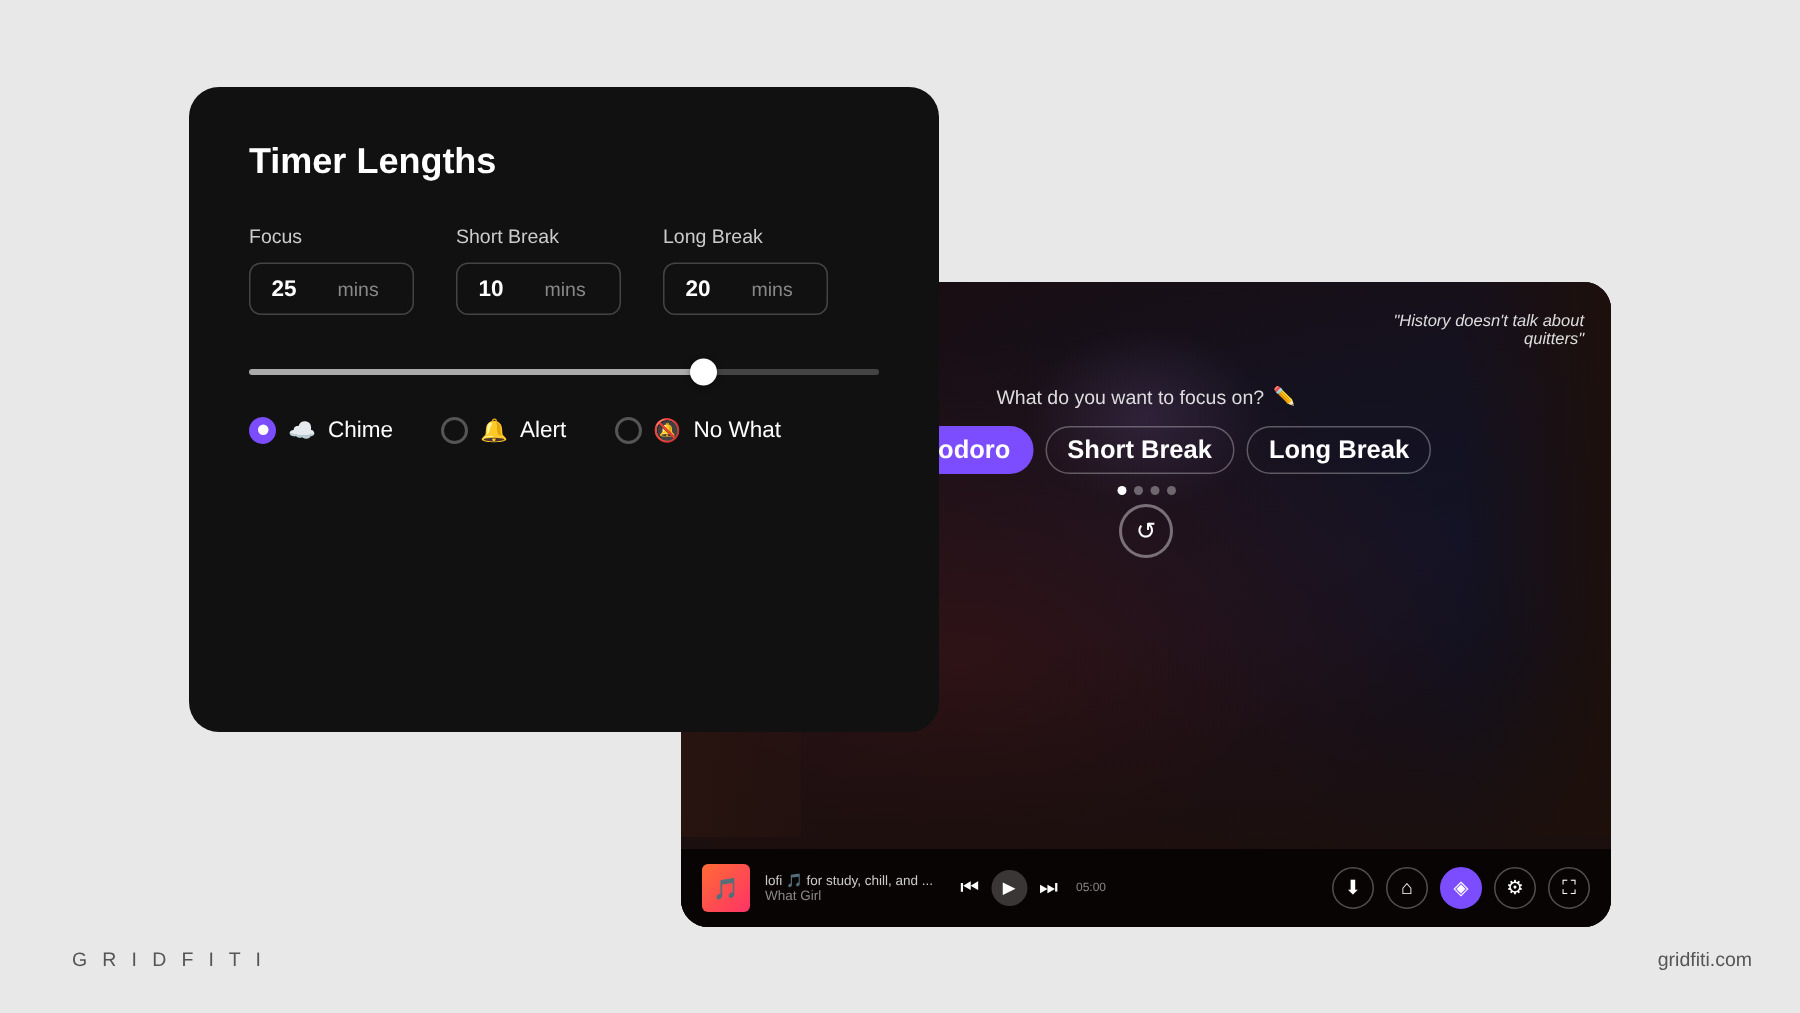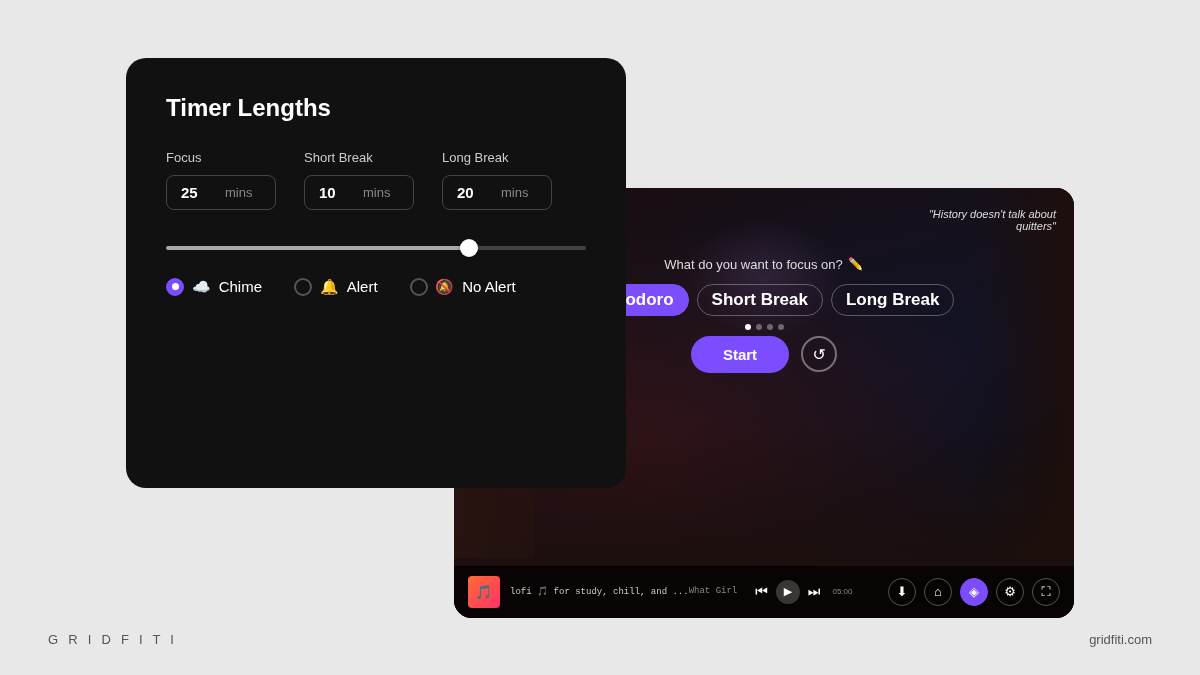--- a/index.html
+++ b/index.html
@@ -21,21 +21,21 @@
       left: 48px;
       letter-spacing: 0.25em;
       font-size: 13px;
       color: #555;
       font-weight: 500;
     }
 
     .brand-right {
       position: absolute;
       bottom: 28px;
-      right: 48px;
+      right: 32px;
       font-size: 13px;
       color: #555;
     }
 
     .scene {
       position: relative;
       width: 948px;
       height: 560px;
       display: flex;
       align-items: center;
@@ -399,22 +399,21 @@
       flex-shrink: 0;
       overflow: hidden;
       display: flex;
       align-items: center;
       justify-content: center;
       font-size: 14px;
     }
 
     .music-info {
       display: flex;
-      flex-direction: row;
-      font-family: Liberation Mono, monospace;
+      flex-direction: column;
     }
 
     .music-title {
       font-size: 9px;
       color: #ccc;
       white-space: nowrap;
     }
 
     .music-artist {
       font-size: 9px;
@@ -530,21 +529,21 @@
           <span>Chime</span>
         </div>
         <div class="alert-option">
           <div class="radio-circle"></div>
           <span>🔔</span>
           <span>Alert</span>
         </div>
         <div class="alert-option">
           <div class="radio-circle"></div>
           <span>🔕</span>
-          <span>No Alert</span>
+          <span>No What</span>
         </div>
       </div>
     </div>
   </div>
 
   <div class="app-card">
     <div class="app-bg"></div>
     <div class="room-bg">
       <div class="shelf-left"></div>
       <div class="shelf-right"></div>
@@ -573,21 +572,20 @@
 
       <div class="dot-indicators">
         <div class="dot active"></div>
         <div class="dot"></div>
         <div class="dot"></div>
         <div class="dot"></div>
       </div>
 
 
       <div class="timer-controls">
-        <button class="start-btn">Start</button>
         <button class="reset-btn">↺</button>
       </div>
     </div>
 
     <div class="app-footer">
       <div class="music-player">
         <div class="music-thumb">🎵</div>
         <div class="music-info">
           <span class="music-title">lofi 🎵 for study, chill, and ...</span>
           <span class="music-artist">What Girl</span>

